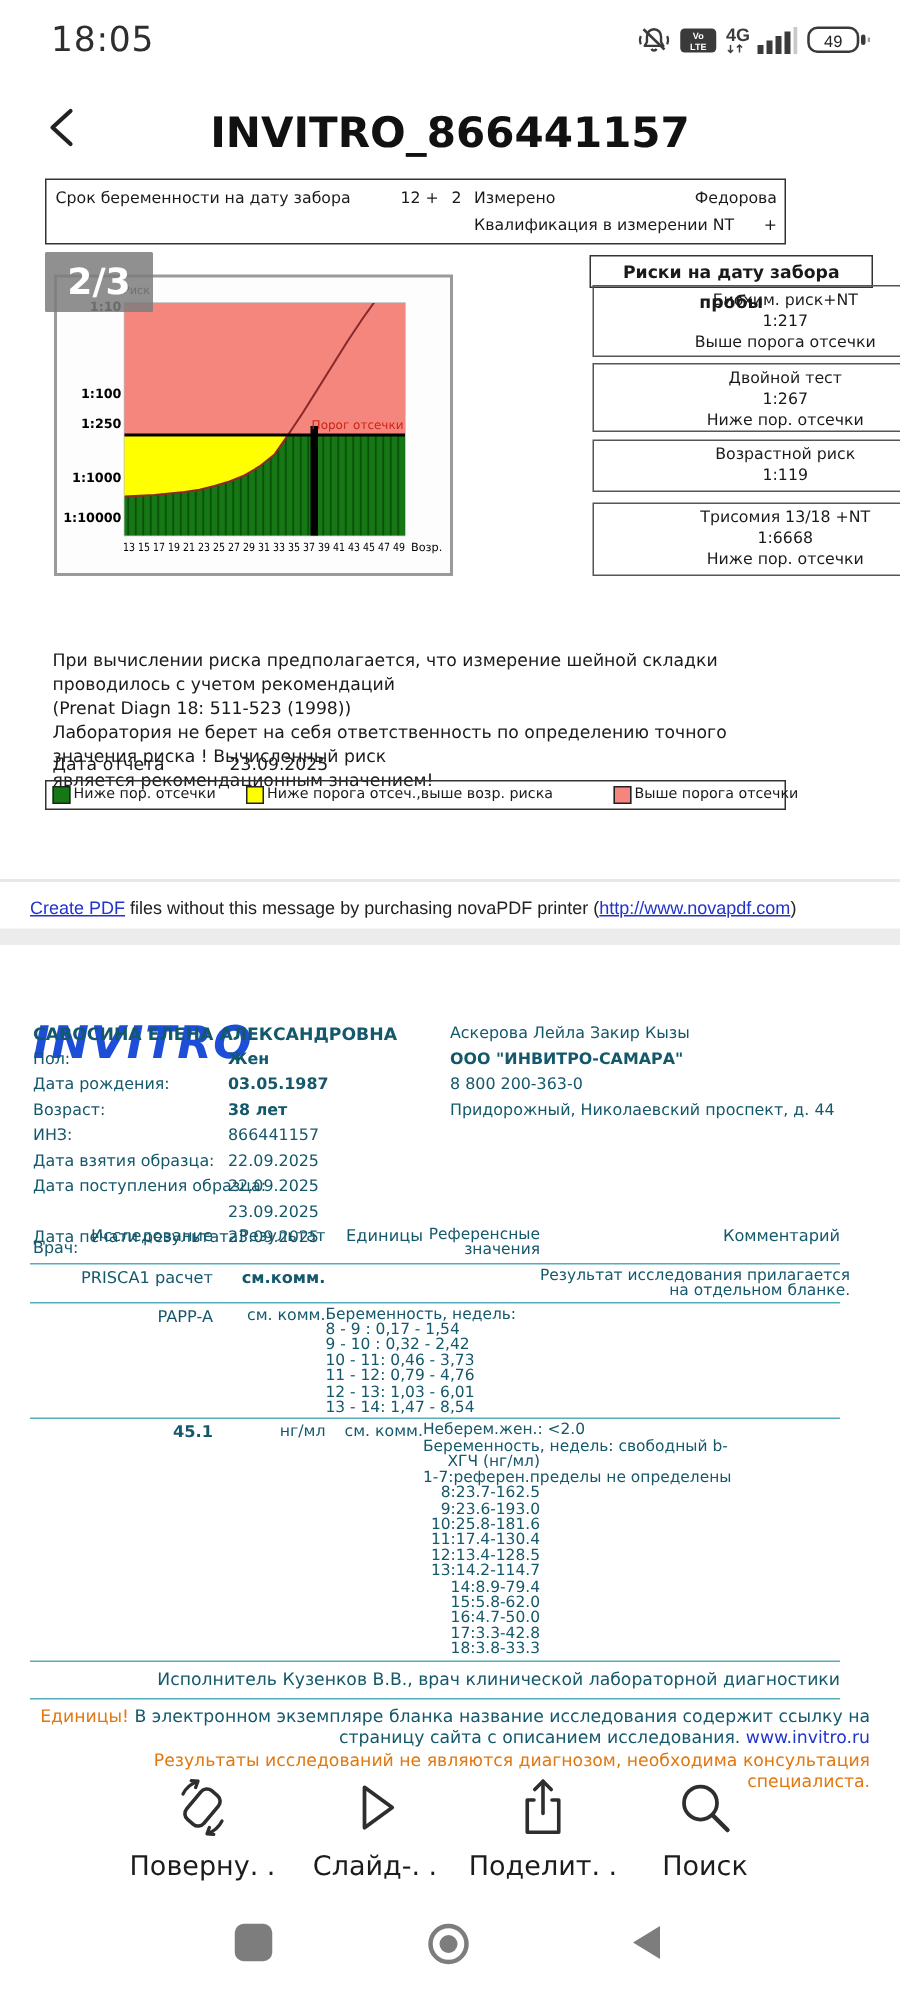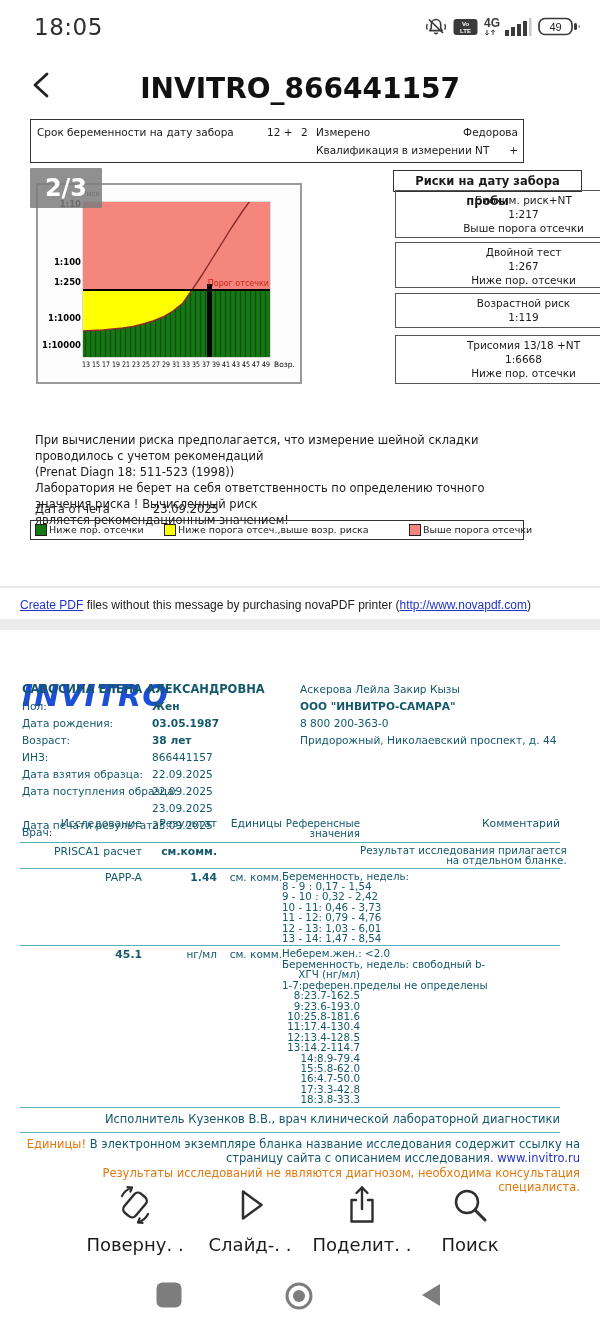--- a/index.html
+++ b/index.html
@@ -237,21 +237,20 @@
   <div class="tgrid trow">
     <div>PRISCA1 расчет</div>
     <div class="rbold">см.комм.</div>
     <div class="cell-sm"></div>
     <div class="cell-sm"></div>
     <div class="cell-pre">Результат исследования прилагается
 на отдельном бланке.</div>
   </div>
   <div class="tgrid trow">
     <div>PAPP-A</div>
-    <div class="rbold">1.44</div>
     <div class="cell-sm">см. комм.</div>
     <div class="cell-pre">Беременность, недель:
 8 - 9 : 0,17 - 1,54
 9 - 10 : 0,32 - 2,42
 10 - 11: 0,46 - 3,73
 11 - 12: 0,79 - 4,76
 12 - 13: 1,03 - 6,01
 13 - 14: 1,47 - 8,54</div>
   </div>
   <div class="tgrid trow">

